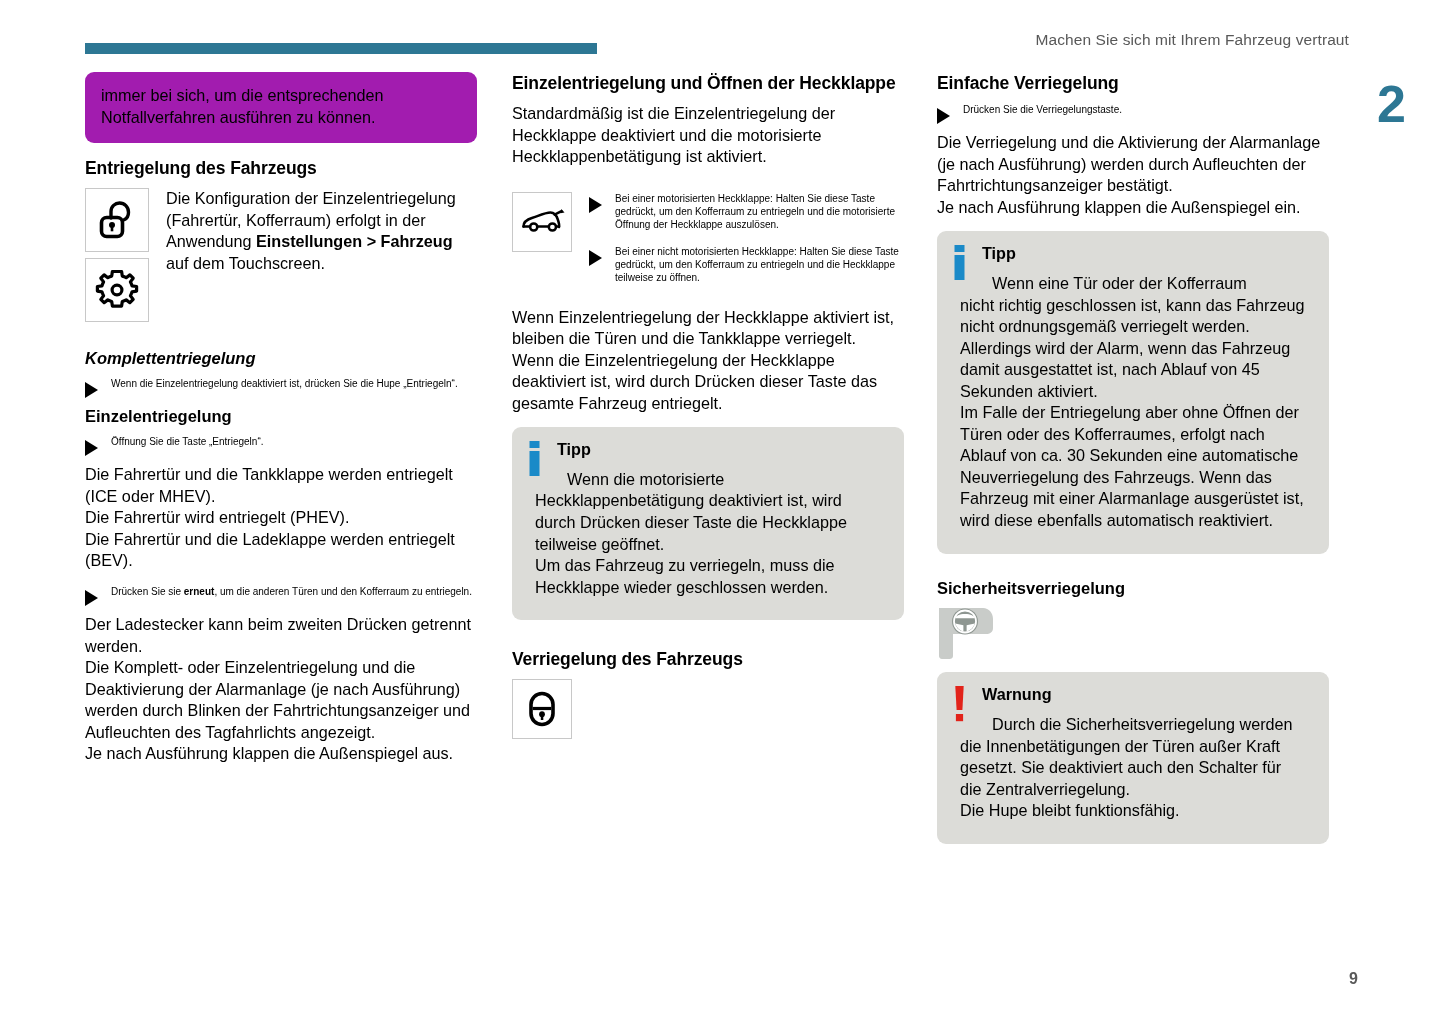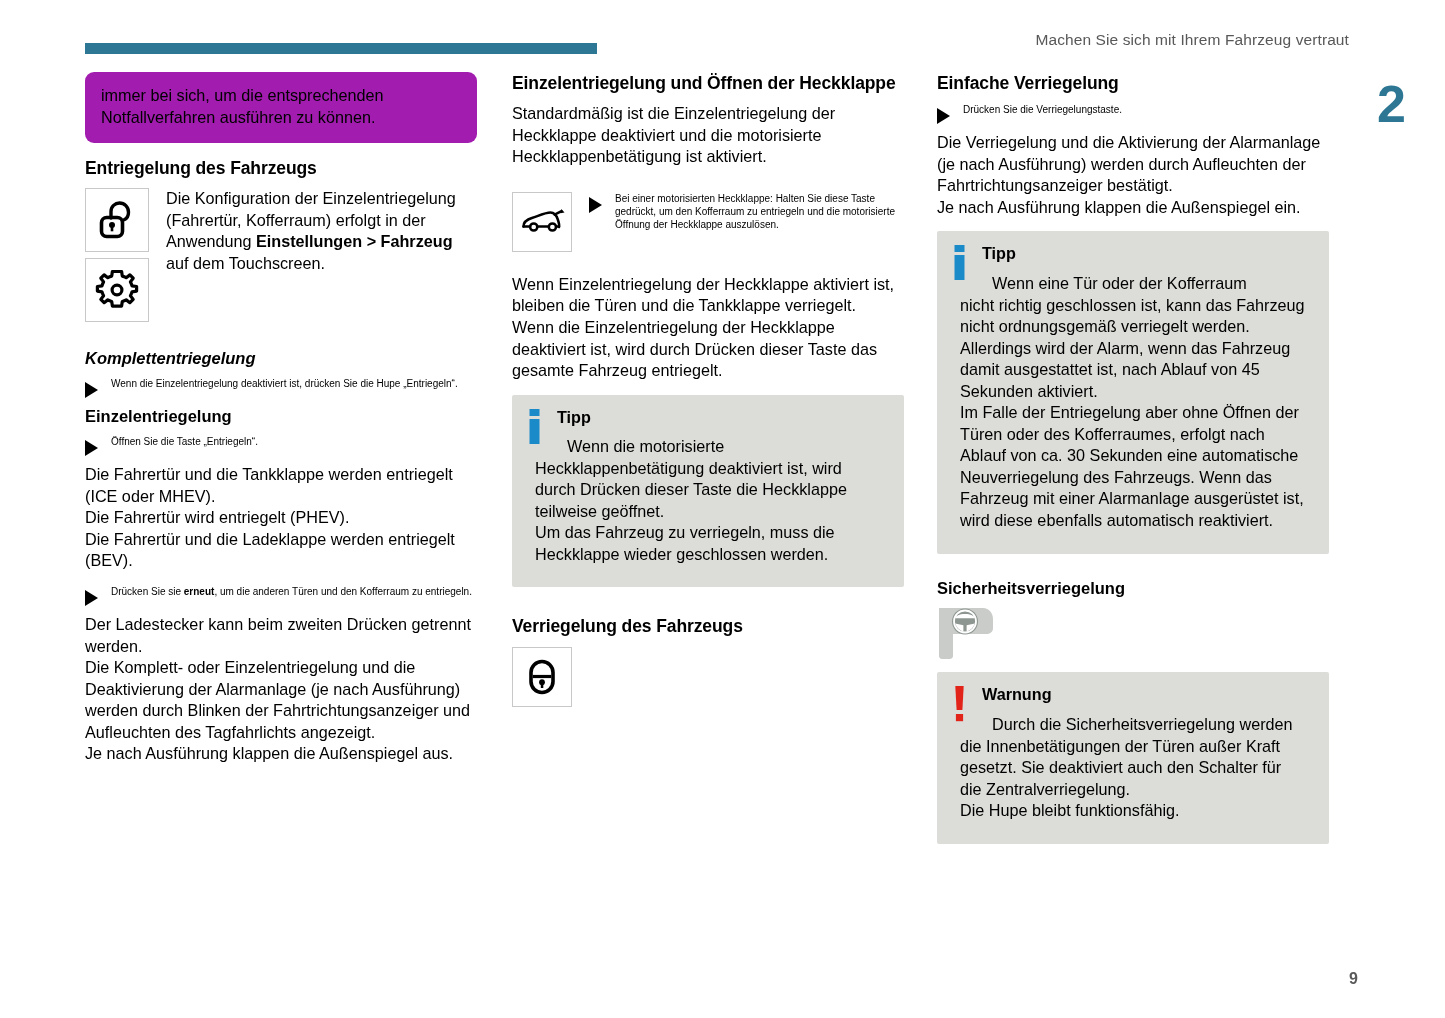--- a/index.html
+++ b/index.html
@@ -115,21 +115,21 @@
   .grey-box p {
     font-size: 16.2px;
     line-height: 1.33;
     margin: 0;
     white-space: pre-line;
   }
 
   
   .callout {
     background: #dcdcd8;
-    border-radius: 2px;
+    border-radius: 9px;
     padding: 12px 16px 14px 15px;
     margin: 6px 0 16px 0;
     position: relative;
   }
   .callout .co-head {
     font-size: 16.2px;
     line-height: 1.33;
     font-weight: bold;
     margin: 0 0 0 30px;
   }
@@ -220,21 +220,21 @@
     <div class="step">
       <span class="tri"></span>
       <span class="txt">Wenn die Einzelentriegelung deaktiviert ist, drücken Sie die Hupe „Entriegeln“.</span>
     </div>
 
     <div class="h3">Einzelentriegelung</div>
 
 
     <div class="step">
       <span class="tri"></span>
-      <span class="txt">Öffnen Sie die Taste „Entriegeln“.</span>
+      <span class="txt">Öffnung Sie die Taste „Entriegeln“.</span>
     </div>
 
     <p class="body nb">Die Fahrertür und die Tankklappe werden entriegelt (ICE oder MHEV).
 Die Fahrertür wird entriegelt (PHEV).
 Die Fahrertür und die Ladeklappe werden entriegelt (BEV).</p>
 
     <div class="step">
       <span class="tri"></span>
       <span class="txt"><span>Drücken Sie sie </span><b>erneut</b><span>, um die anderen Türen und den Kofferraum zu entriegeln.</span></span>
     </div>
@@ -261,20 +261,24 @@
             <path d="M36.6 12.6 L43.5 9.2" fill="none" stroke="#000" stroke-width="2.5" stroke-linecap="round"></path>
             <path d="M43.3 7 L46.5 10.4 L42.6 11.3 Z" fill="#000"></path>
           </svg>
         </div>
       </div>
       <div class="text-side">
         <div class="step">
           <span class="tri"></span>
           <span class="txt">Bei einer motorisierten Heckklappe: Halten Sie diese Taste gedrückt, um den Kofferraum zu entriegeln und die motorisierte Öffnung der Heckklappe auszulösen.</span>
         </div>
+        <div class="step" style="margin-bottom:0;">
+          <span class="tri"></span>
+          <span class="txt">Bei einer nicht motorisierten Heckklappe: Halten Sie diese Taste gedrückt, um den Kofferraum zu entriegeln und die Heckklappe teilweise zu öffnen.</span>
+        </div>
       </div>
     </div>
 
     <p class="body nb" style="margin-top:22px;">Wenn Einzelentriegelung der Heckklappe aktiviert ist, bleiben die Türen und die Tankklappe verriegelt.
 Wenn die Einzelentriegelung der Heckklappe deaktiviert ist, wird durch Drücken dieser Taste das gesamte Fahrzeug entriegelt.</p>
 
     <div class="callout">
       <span class="co-icon">
         <svg width="13" height="36" viewBox="0 0 13 36" aria-hidden="true">
           <rect x="1.5" y="0" width="10" height="7" fill="#1a8ac8"></rect>

